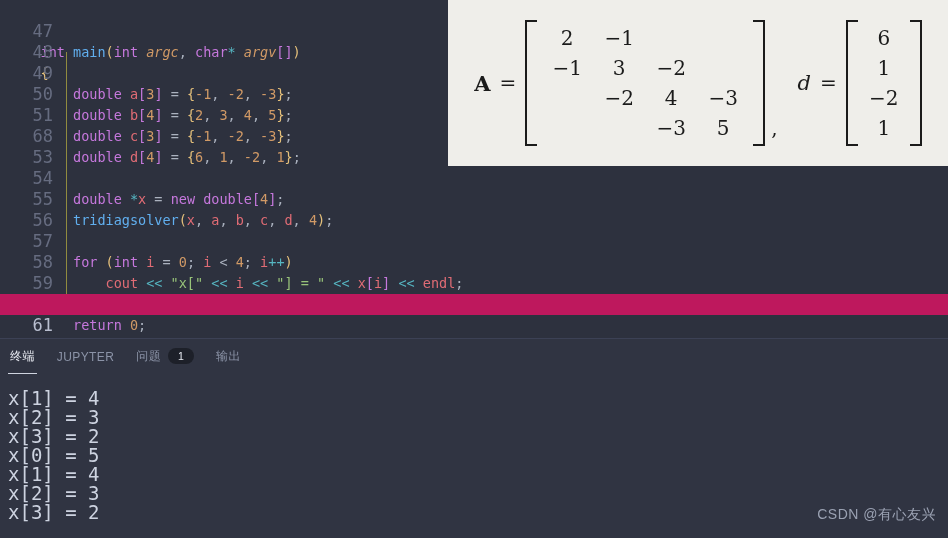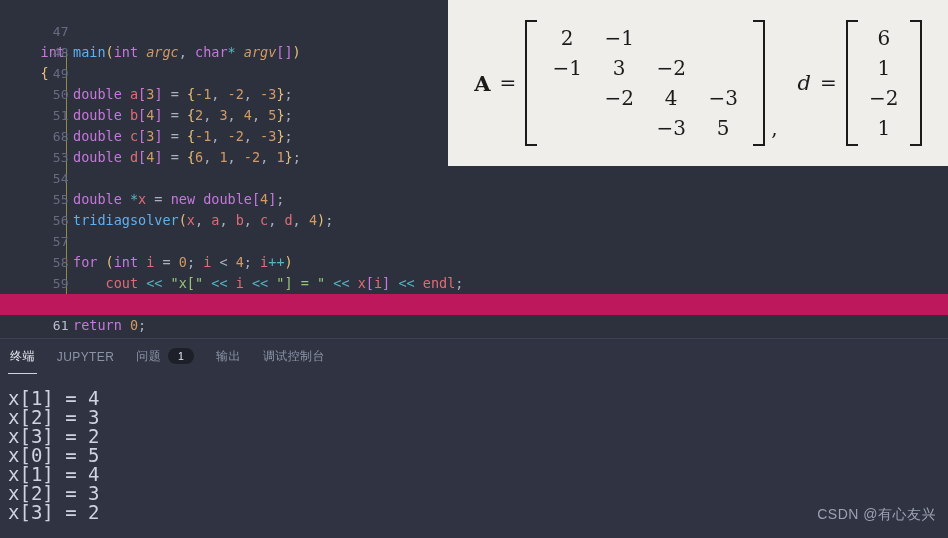--- a/index.html
+++ b/index.html
@@ -29,23 +29,23 @@
     height: 21px;
     line-height: 21px;
     white-space: pre;
     font-family: "DejaVu Sans Mono", monospace;
     font-size: 13.5px;
   }
   .code-line.active { background: #be185d; }
   .gutter {
     display: inline-block;
     width: 36px;
-    text-align: right;
+    text-align: left;
     color: #666c80;
-    font-size: 13px;
+    font-size: 17px;
     padding-right: 8px;
     vertical-align: top;
     user-select: none;
   }
   .code-line.active .gutter { color: #b9bfd0; }
   .code-text {
     display: inline-block;
     vertical-align: top;
     padding-left: 8px;
     color: #c8ccd8;
@@ -349,23 +349,20 @@
     <div class="ptab">
       <span>JUPYTER</span>
     </div>
     <div class="ptab">
       <span>问题</span>
       <span class="badge">1</span>
     </div>
     <div class="ptab">
       <span>输出</span>
     </div>
-    <div class="ptab">
-      <span>调试控制台</span>
-    </div>
   </div>
 
   <div id="terminal">
     <div class="term-line">x[1] = 4</div>
     <div class="term-line">x[2] = 3</div>
     <div class="term-line">x[3] = 2</div>
     <div class="term-line">x[0] = 5</div>
     <div class="term-line">x[1] = 4</div>
     <div class="term-line">x[2] = 3</div>
     <div class="term-line">x[3] = 2</div>

